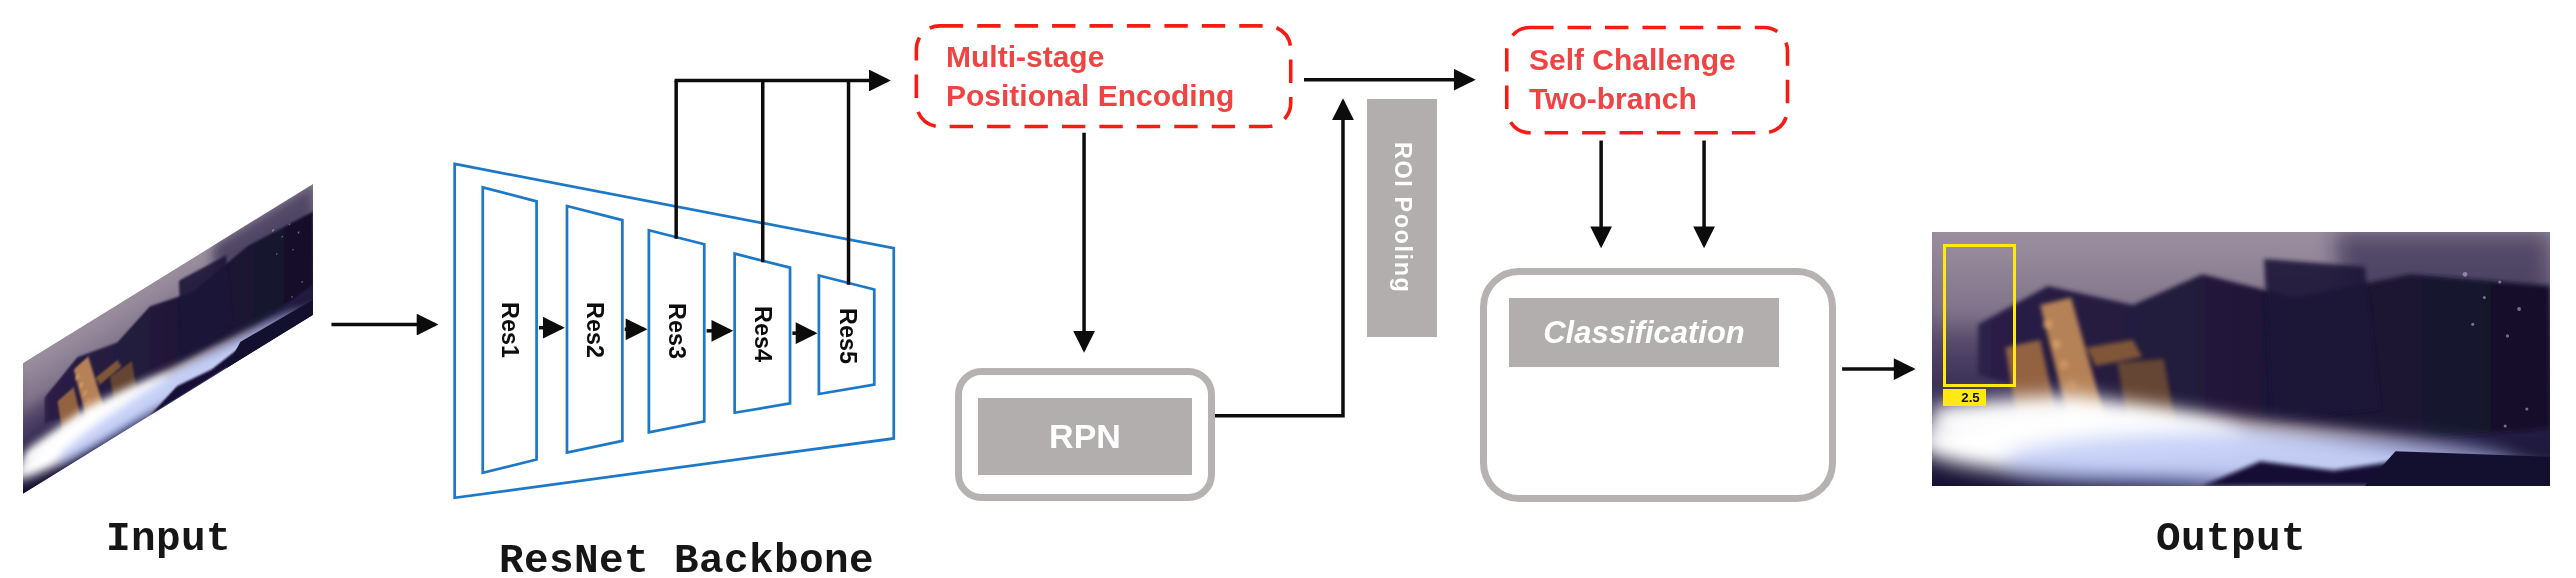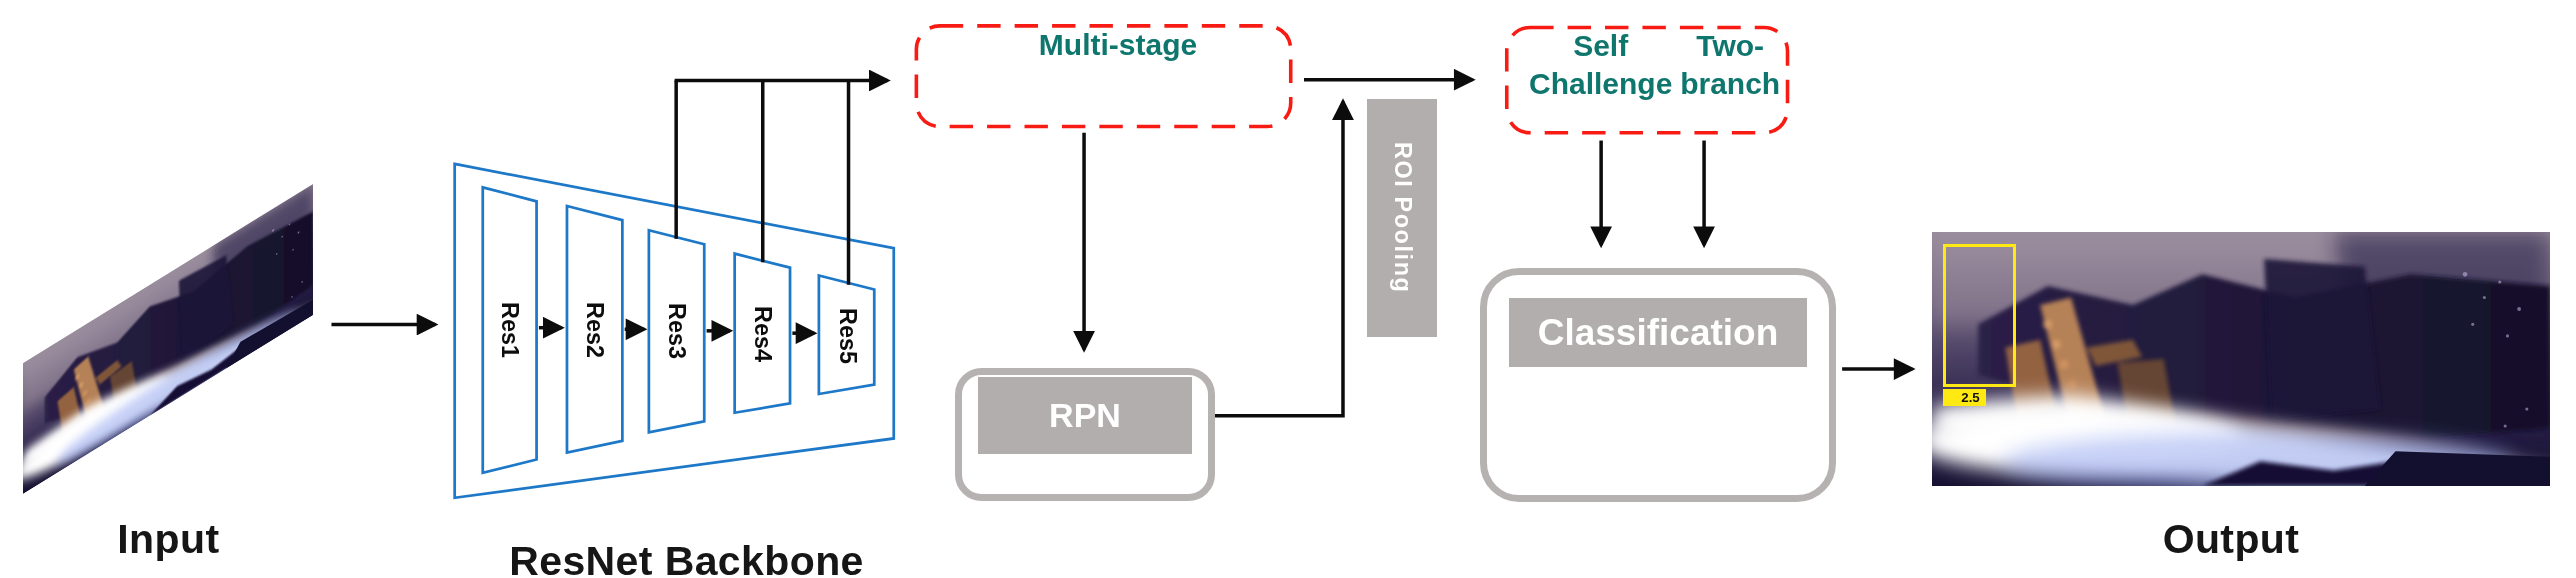--- a/index.html
+++ b/index.html
@@ -10,46 +10,46 @@
     font-family:"Liberation Sans", sans-serif;
     overflow:hidden;
   }
   .abs{position:absolute;}
   svg.overlay{position:absolute;left:0;top:0;pointer-events:none;}
 
   
   .big-label{
     position:absolute;
     font-size:41px;font-weight:700;color:#161616;
-    text-align:center;letter-spacing:0.4px;
+    text-align:center;letter-spacing:0.4px;font-family:Liberation Mono, monospace;
   }
 
   
   .dashed-text{
-    position:absolute;display:flex;flex-direction:row;justify-content:center;
-    font-weight:700;color:#0f766e;line-height:1.28;text-align:center;
+    position:absolute;display:flex;flex-direction:column;justify-content:center;
+    font-weight:700;color:#ef4444;line-height:1.28;
   }
   .mpe-text{left:916px;top:26px;width:374px;height:101px;padding-left:30px;font-size:30px;box-sizing:border-box;}
   .tb-text{left:1507px;top:27px;width:281px;height:105px;padding-left:22px;font-size:30px;box-sizing:border-box;}
 
   
   .g-container{
     position:absolute;border:7px solid var(--c-gray_border,#b7b2b2);
     background:#ffffff;box-sizing:border-box;
   }
   .rpn-container{left:955px;top:368px;width:260px;height:133px;border-radius:26.5px;}
   .cr-container{left:1480px;top:268px;width:356px;height:234px;border-radius:39px;}
 
   .g-bar{
     position:absolute;background:var(--c-gray,#b3aeae);
     display:flex;align-items:center;justify-content:center;
     color:#ffffff;font-weight:700;
   }
-  .rpn-bar{left:978px;top:377px;width:214px;height:77px;font-size:34px;}
-  .cls-bar{left:1509px;top:298px;width:298px;height:69px;font-size:37px;}
+  .rpn-bar{left:978px;top:398px;width:214px;height:77px;font-size:34px;}
+  .cls-bar{left:1509px;top:298px;width:270px;height:69px;font-size:31px;font-style:italic;}
   .reg-bar{left:1509px;top:404px;width:298px;height:68px;font-size:31px;}
 
   .roi-bar{
     left:1367px;top:99px;width:70px;height:238px;
     writing-mode:vertical-rl;text-orientation:mixed;
     font-size:23.4px;letter-spacing:1.6px;
   }
 
   
   .res-label{
@@ -204,20 +204,21 @@
 
       <line class="black-line" x1="2362" y1="473" x2="2452" y2="473" marker-end="url(#ah)"></line>
     </g>
 
     <rect class="red-dash" x="1175" y="33" width="480" height="129" rx="30" ry="30"></rect>
     <rect class="red-dash" x="1932" y="35" width="360" height="135" rx="30" ry="30"></rect>
   </svg>
 
   <div class="dashed-text mpe-text">
     <span>Multi-stage</span>
+    <span>Positional Encoding</span>
   </div>
 
   <div class="dashed-text tb-text">
     <span>Self Challenge</span>
     <span>Two-branch</span>
   </div>
 
   <div class="g-container rpn-container"></div>
   <div class="g-bar rpn-bar">RPN</div>
 

